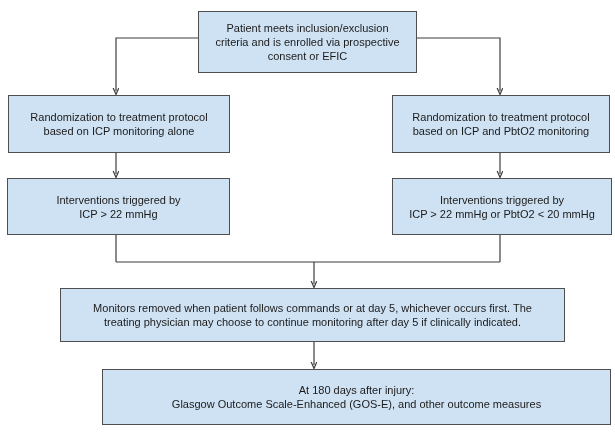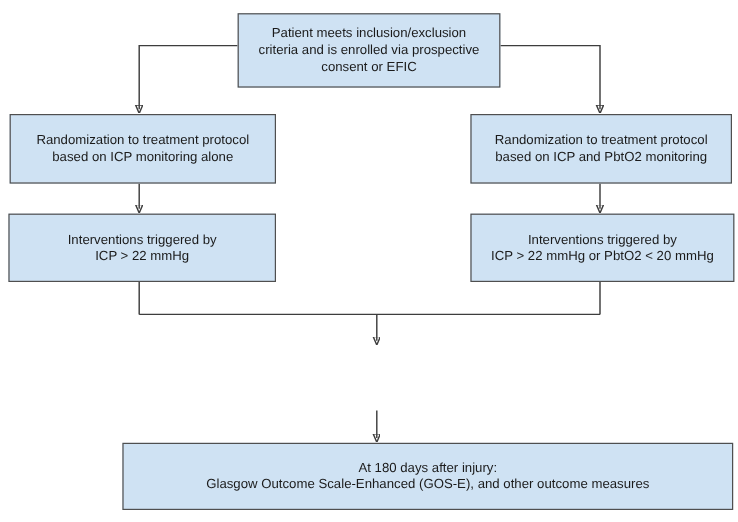--- a/index.html
+++ b/index.html
@@ -94,19 +94,23 @@
   <div class="node n-interv-icp">
     <span class="node-text">Interventions triggered by
 ICP &gt; 22 mmHg</span>
   </div>
 
   <div class="node n-interv-icp-pbto2">
     <span class="node-text">Interventions triggered by
 ICP &gt; 22 mmHg or PbtO2 &lt; 20 mmHg</span>
   </div>
 
+  <div class="node n-monitor-removal">
+    <span class="node-text">Monitors removed when patient follows commands or at day 5, whichever occurs first. The
+treating physician may choose to continue monitoring after day 5 if clinically indicated.</span>
+  </div>
 
   <div class="node n-outcomes">
     <span class="node-text">At 180 days after injury:
 Glasgow Outcome Scale-Enhanced (GOS-E), and other outcome measures</span>
   </div>
 
 </div>
 
 </body></html>

